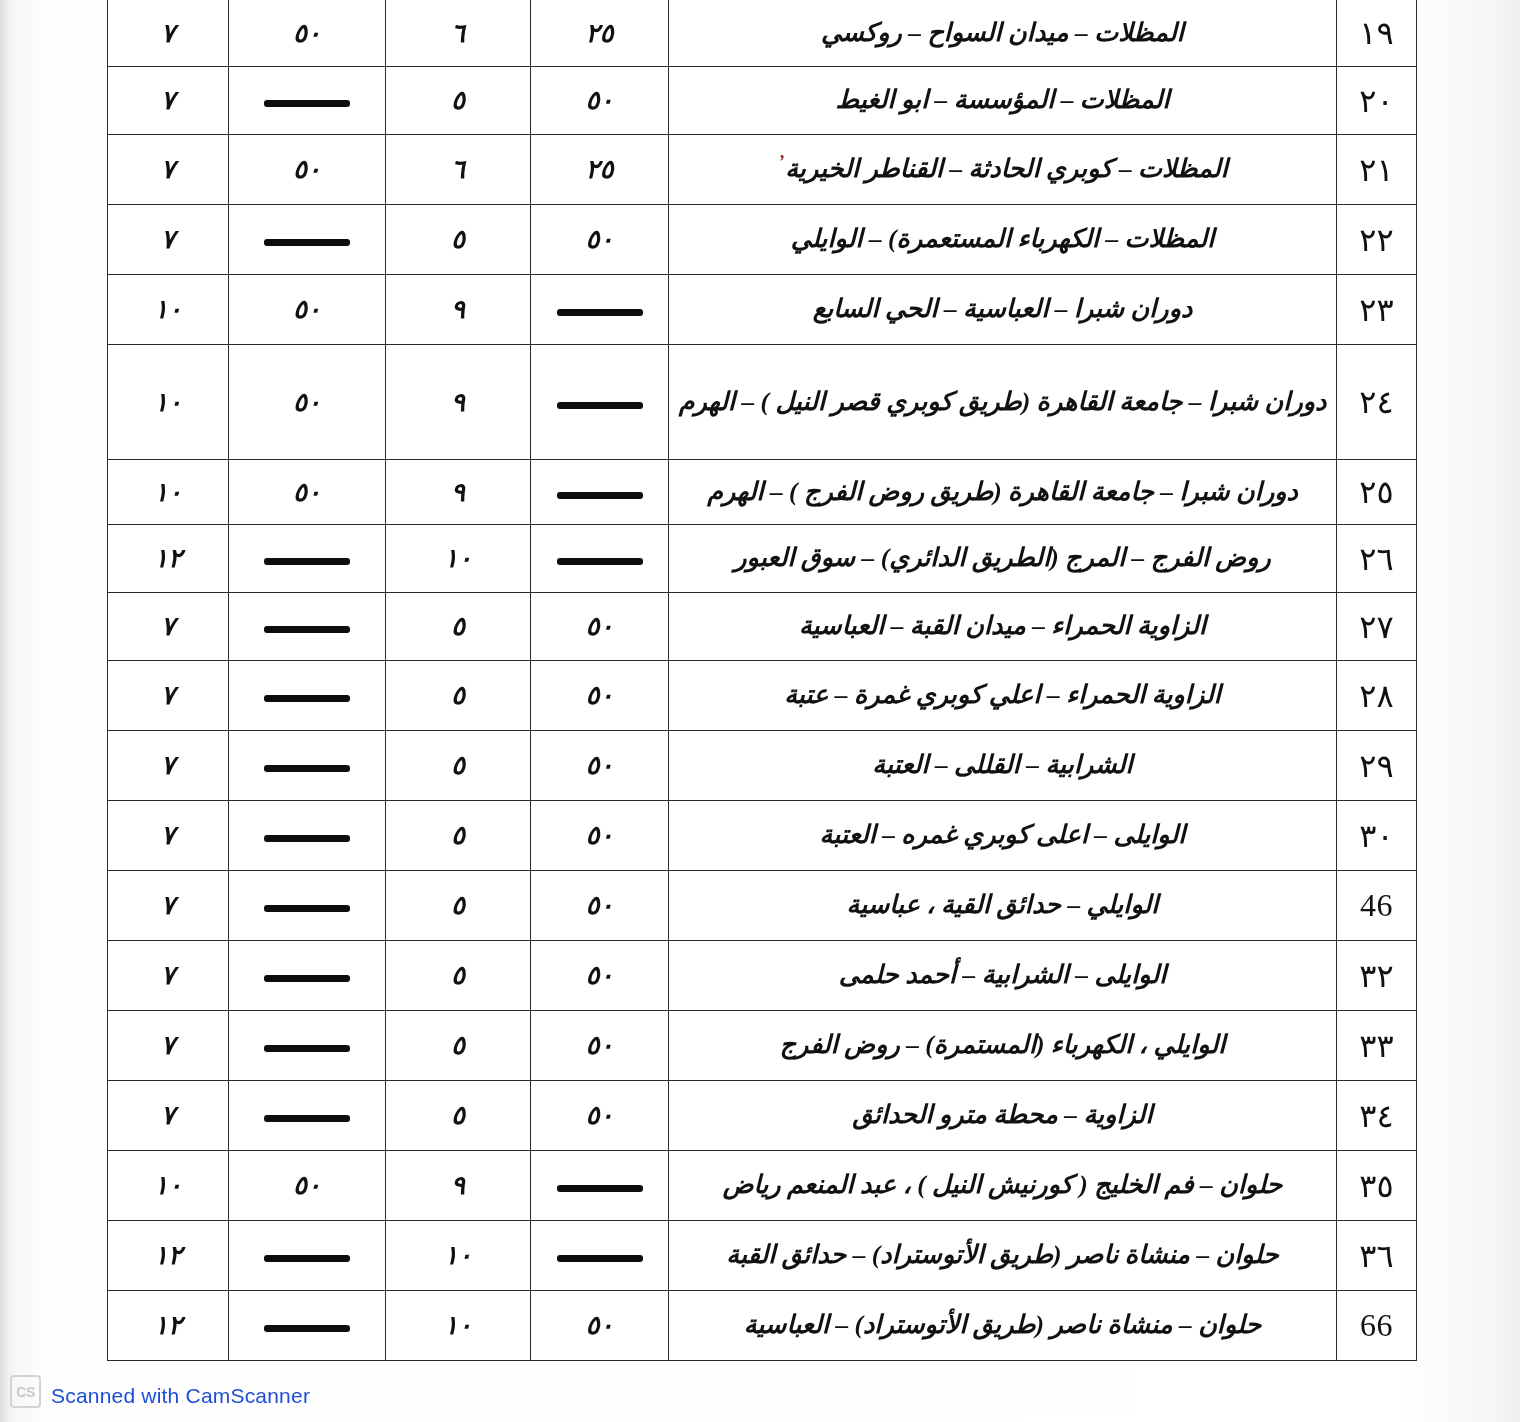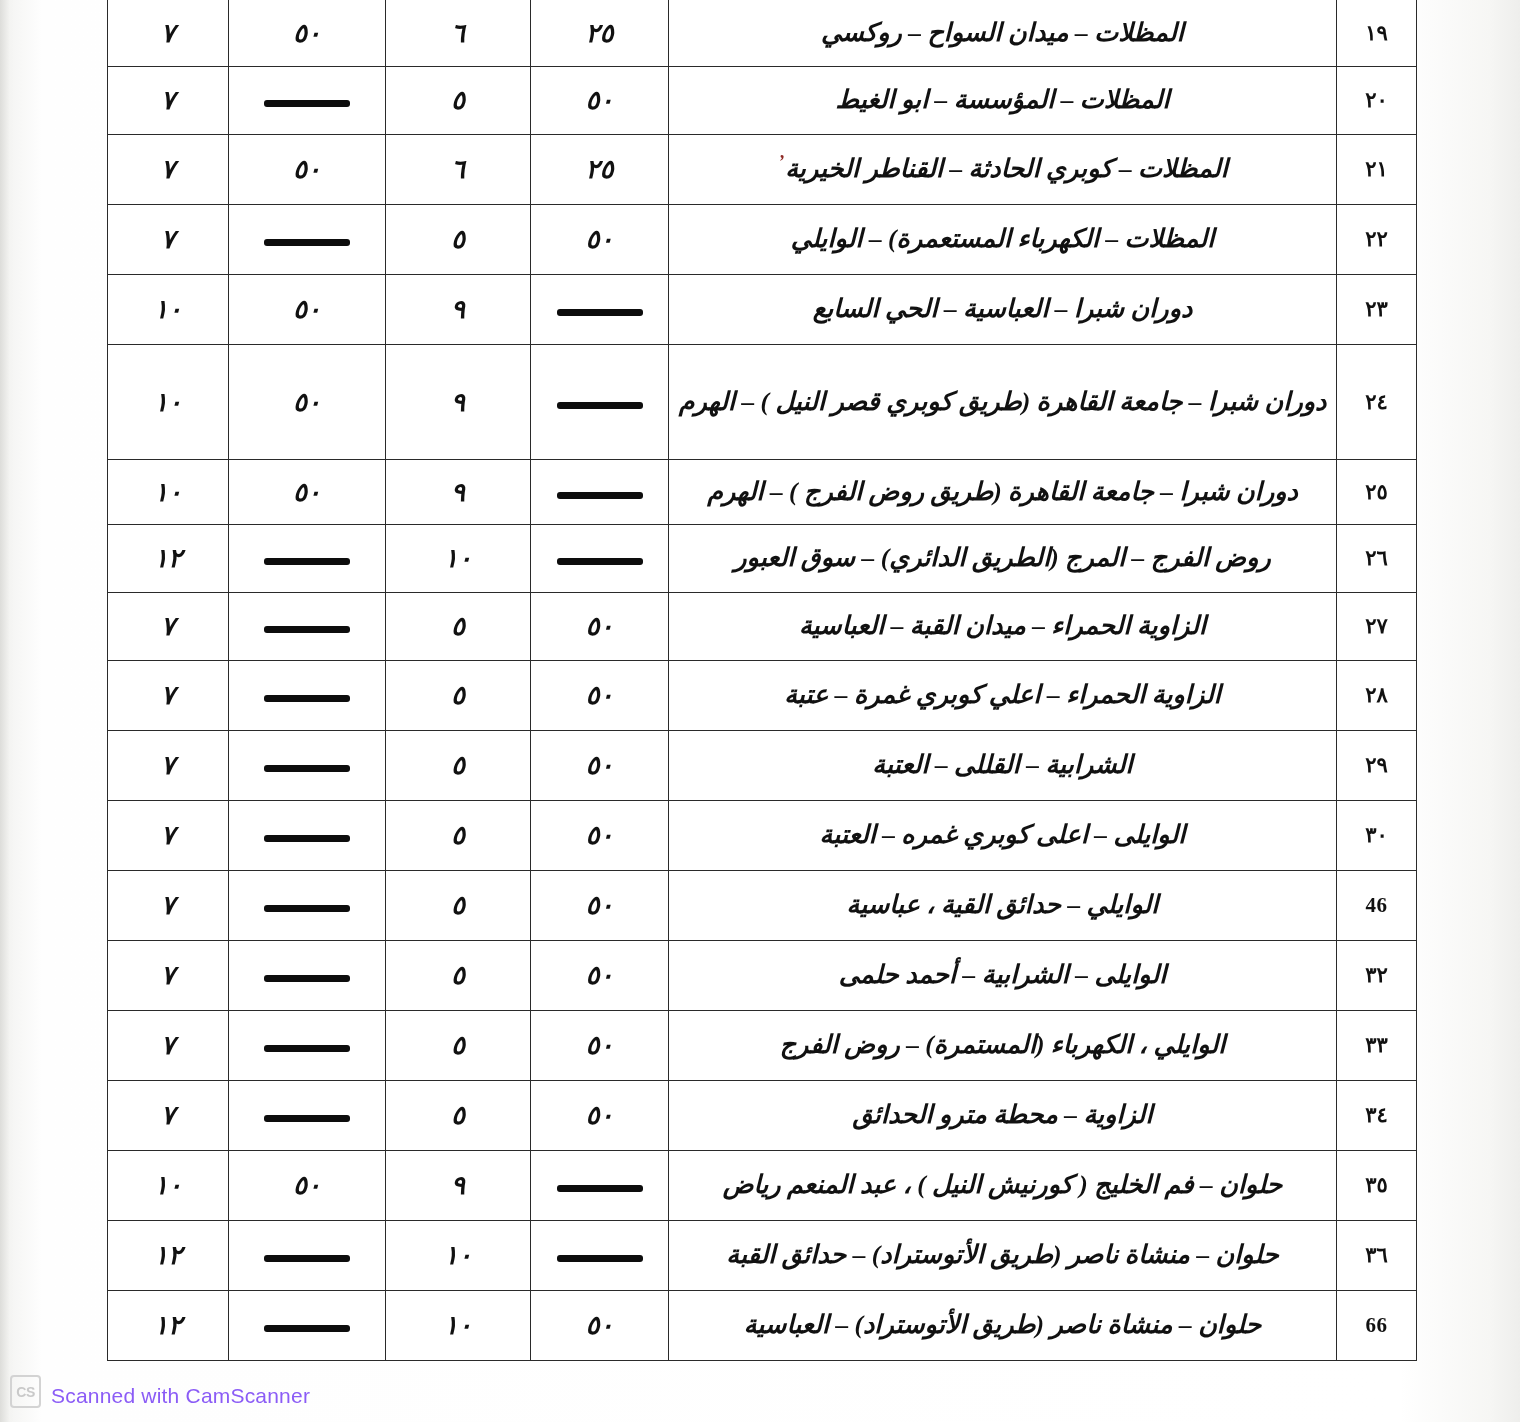--- a/index.html
+++ b/index.html
@@ -60,22 +60,22 @@
   
   col.c-idx   { width: 80px;  }
   col.c-name  { width: 668px; }
   col.c-v4    { width: 138px; }
   col.c-v3    { width: 145px; }
   col.c-v2    { width: 157px; }
   col.c-v1    { width: 121px; }
 
   td.idx {
     font-family: "Liberation Serif", "DejaVu Serif", serif;
-    font-size: 21px;
-    font-weight: 700;
+    font-size: 32px;
+    font-weight: 400;
     letter-spacing: .5px;
   }
 
   td.name {
     text-align: center;
     font-family: "Liberation Serif", "DejaVu Serif", serif;
     font-size: 25.5px;
     font-weight: 700;
     font-style: italic;
     line-height: 1.42;
@@ -130,21 +130,21 @@
     display: flex; align-items: center; justify-content: center;
     font-family: "Liberation Sans", sans-serif;
     font-size: 14px;
     font-weight: 700;
     color: #c9c9c9;
     letter-spacing: -.5px;
   }
   .cs-text {
     font-family: "Liberation Sans", "DejaVu Sans", sans-serif;
     font-size: 21px;
-    color: #8b5cf6;
+    color: #1d4ed8;
     letter-spacing: .2px;
   }
 </style>
 </head>
 <body>
 
 <div class="scan-page"></div>
 <div class="scan-shadow-left"></div>
 
 <div class="table-wrap">

